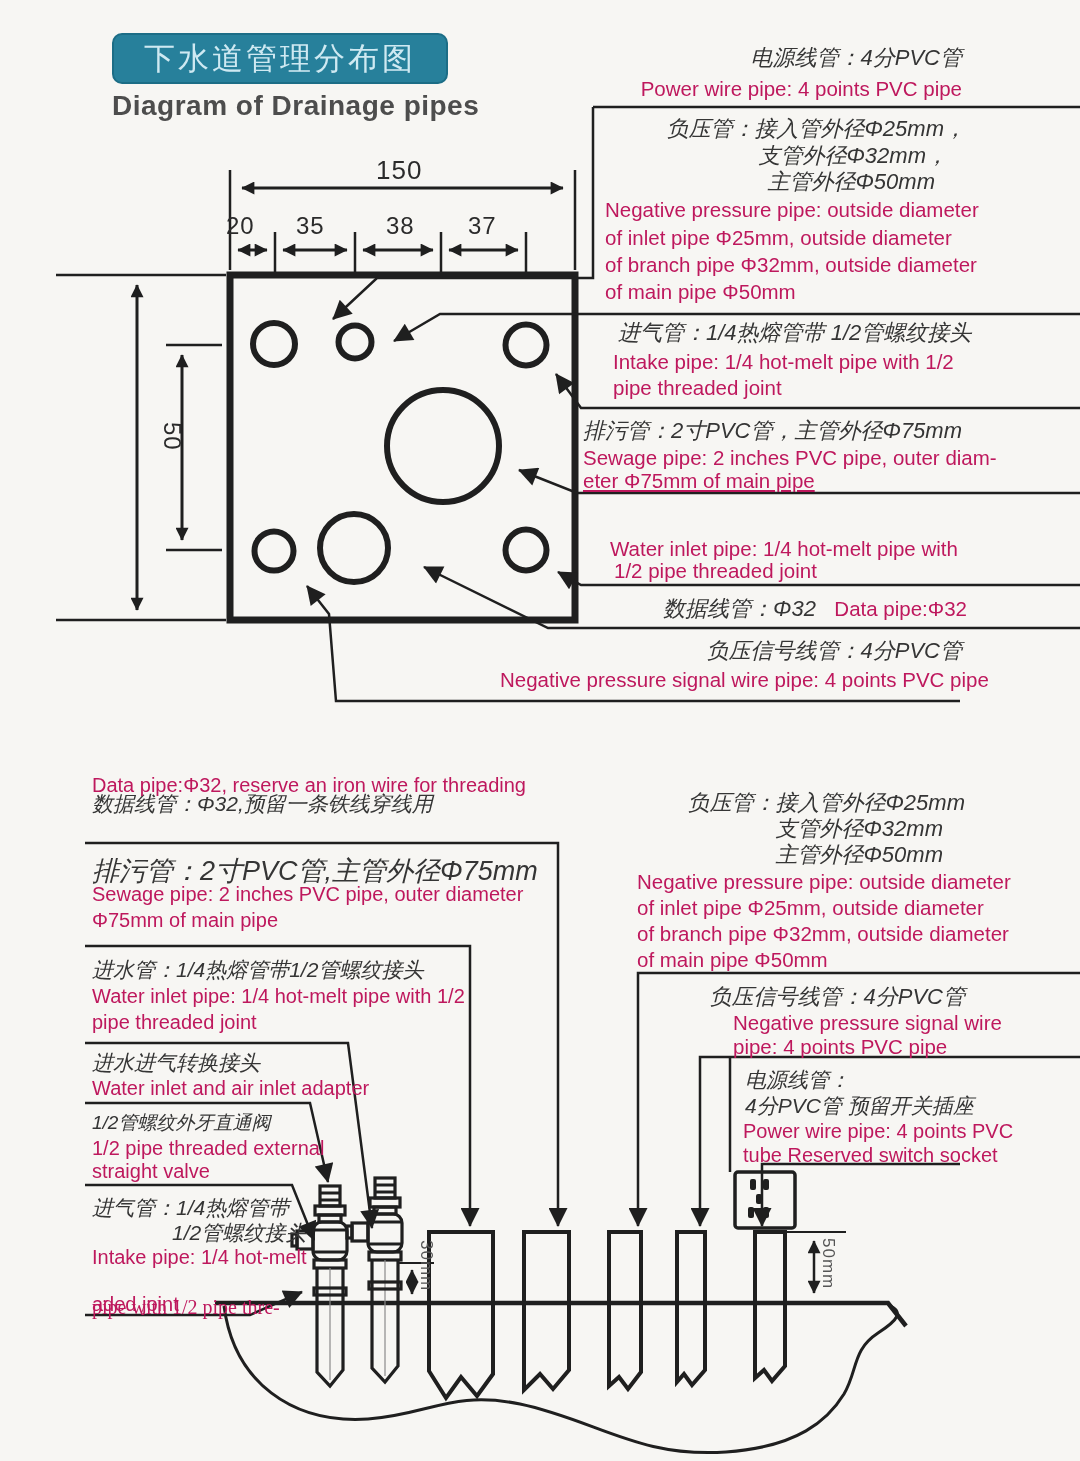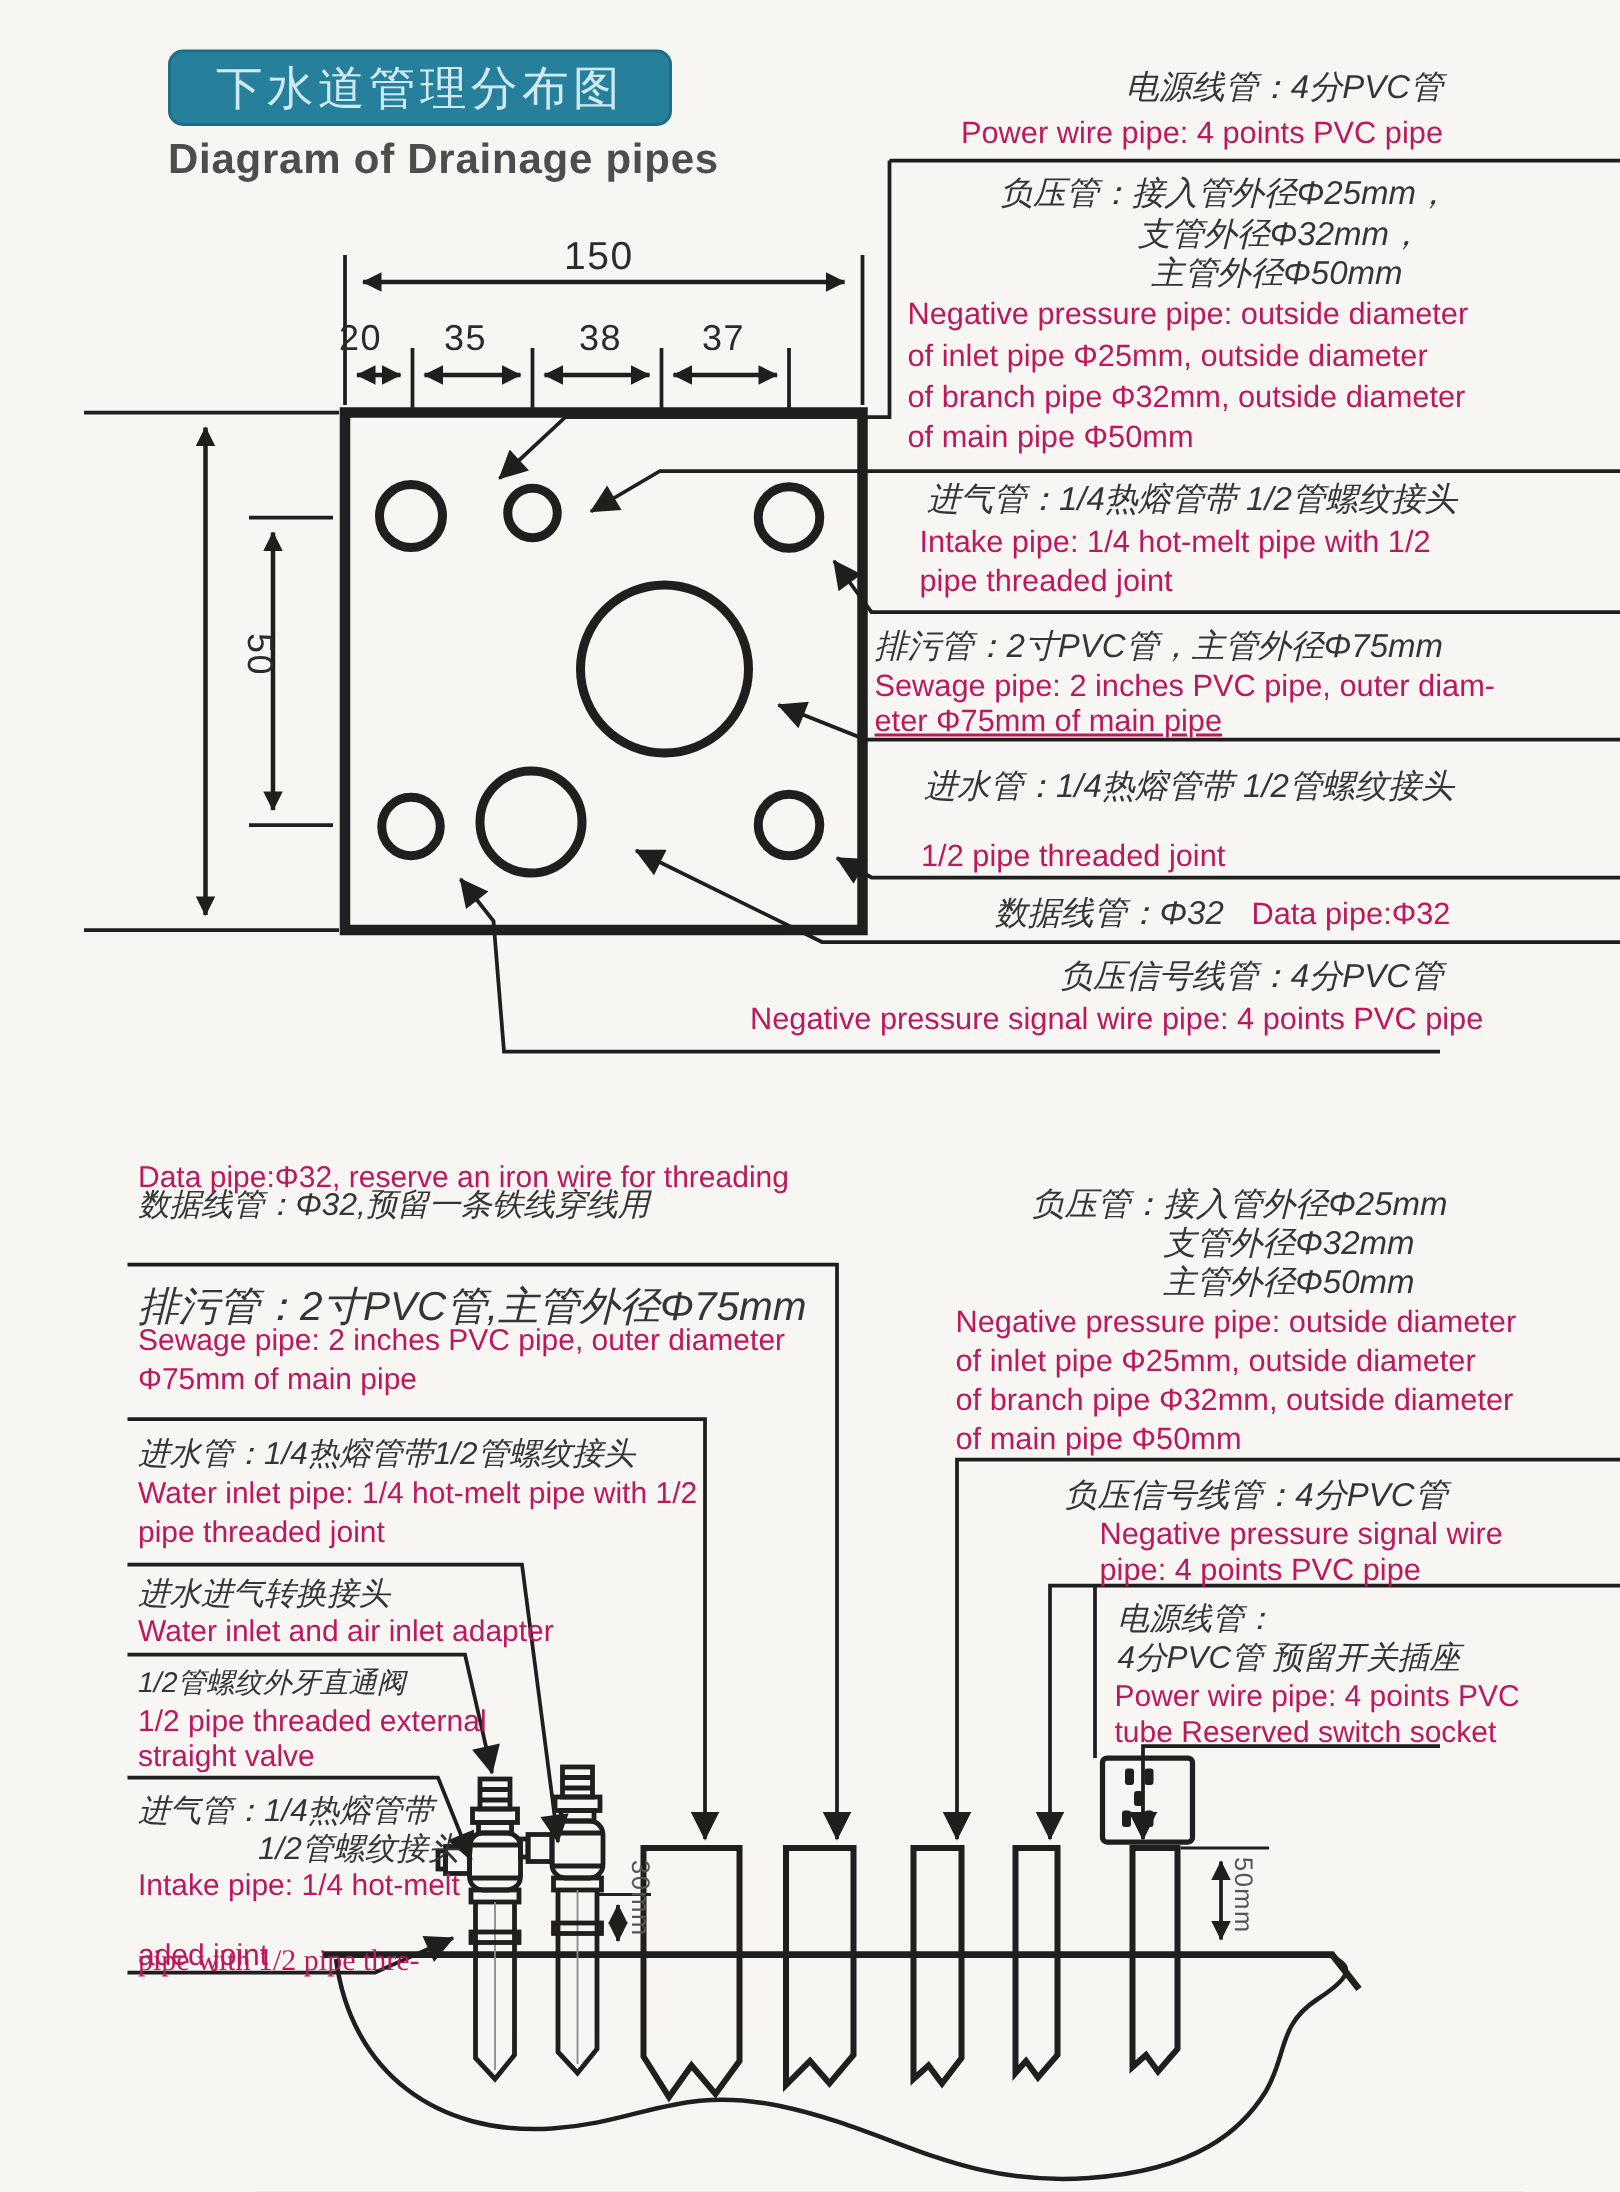--- a/index.html
+++ b/index.html
@@ -188,21 +188,21 @@
   <div class="txt en" style="left:605px;top:280px;">of main pipe Φ50mm</div>
 
   <div class="txt zh" style="left:618px;top:320px;">进气管：1/4热熔管带 1/2管螺纹接头</div>
   <div class="txt en" style="left:613px;top:350px;">Intake pipe: 1/4 hot-melt pipe with 1/2</div>
   <div class="txt en" style="left:613px;top:376px;">pipe threaded joint</div>
 
   <div class="txt zh" style="left:583px;top:418px;">排污管：2寸PVC管，主管外径Φ75mm</div>
   <div class="txt en" style="left:583px;top:446px;">Sewage pipe: 2 inches PVC pipe, outer diam-</div>
   <div class="txt en" style="left:583px;top:469px;text-decoration:underline;">eter Φ75mm of main pipe</div>
 
-  <div class="txt zh" style="left:616px;top:511px;">进水管：1/4热熔管带 1/2管螺纹接头</div>
+  <div class="txt en" style="left:610px;top:537px;">Water inlet pipe: 1/4 hot-melt pipe with</div>
   <div class="txt en" style="left:614px;top:559px;">1/2 pipe threaded joint</div>
 
   <div class="txt" style="left:663px;top:596px;">
     <span class="zh">数据线管：Φ32</span>
     <span class="en" style="margin-left:14px;">Data pipe:Φ32</span>
   </div>
 
   <div class="txt zh ral" style="right:118px;top:638px;">负压信号线管：4分PVC管</div>
   <div class="txt en" style="left:500px;top:668px;">Negative pressure signal wire pipe: 4 points PVC pipe</div>
 

